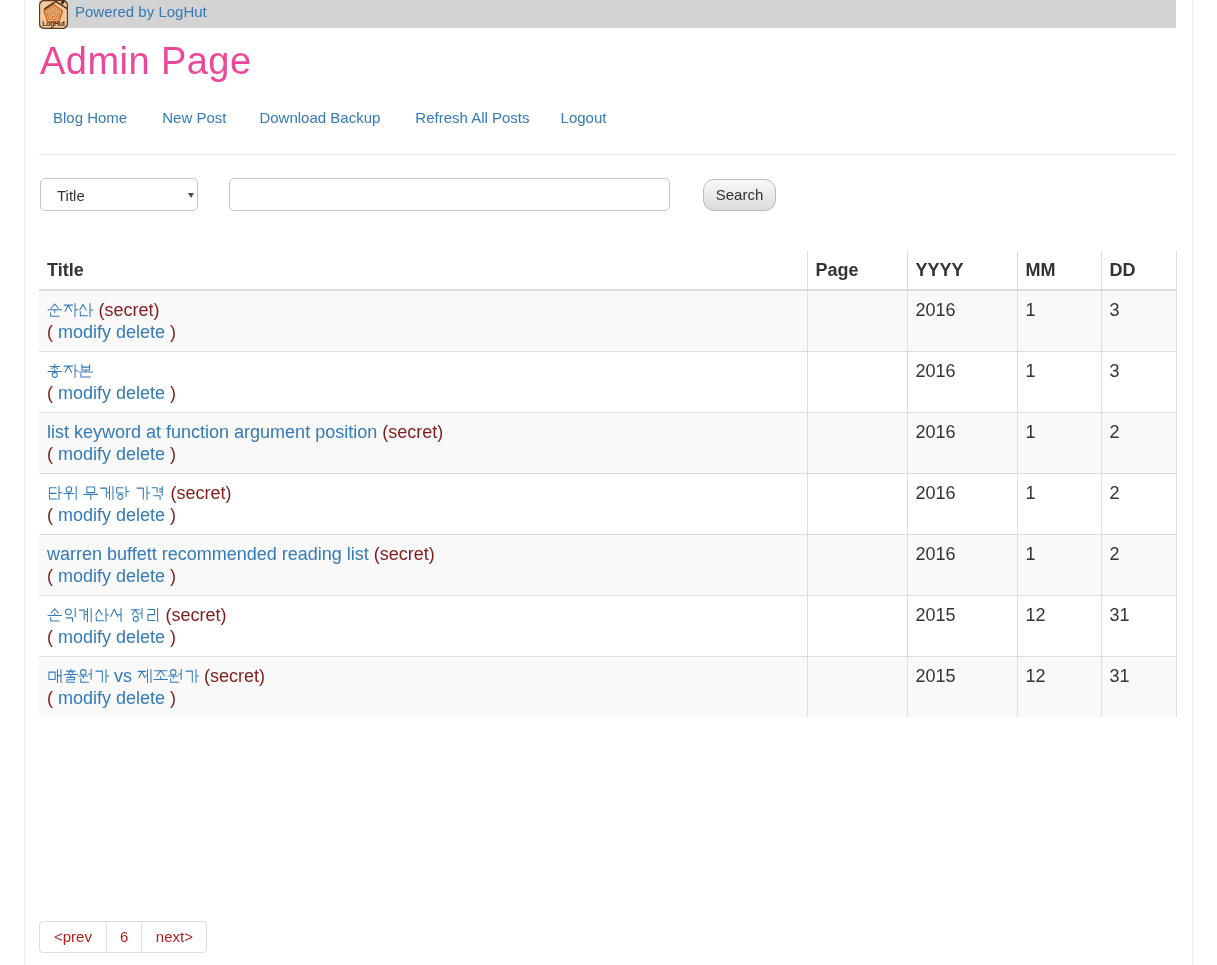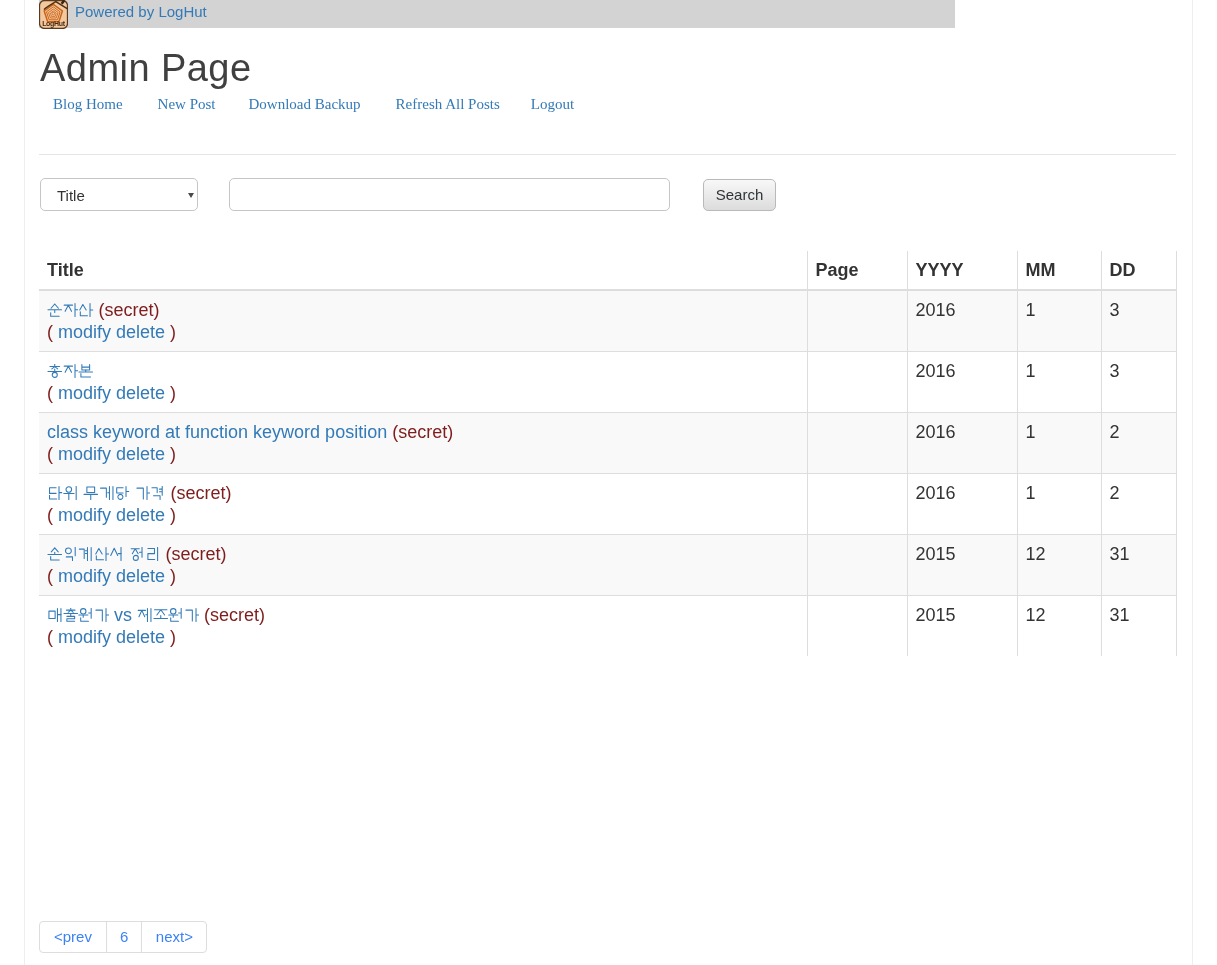--- a/index.html
+++ b/index.html
@@ -1,44 +1,44 @@
 <!DOCTYPE html>
 <html><head><meta charset="utf-8"><title>Admin Page</title>
 <style>
 * { margin:0; padding:0; box-sizing:content-box; }
 html,body { background:#fff; }
 body { font-family:"Liberation Sans", sans-serif; color:#333333; }
 .container { position:relative; width:1167px; margin:0 auto; height:965px;
   border-left:1px solid #eee; border-right:1px solid #eee; }
 a { color:#337ab7; text-decoration:none; }
-.topbar { position:absolute; left:14px; top:0; width:916px; height:28px; background:#d3d3d3; }
+.topbar { position:absolute; left:14px; top:0; width:1137px; height:28px; background:#d3d3d3; }
 .logo { position:absolute; left:0; top:0; }
 .topbar a { position:absolute; left:36px; top:3px; font-size:15px; }
-h1 { position:absolute; left:15px; top:49px; font-size:38px; line-height:38px; font-weight:400; color:#404040; letter-spacing:0.45px; }
-.nav { position:absolute; left:28px; top:97px; font-size:15px; line-height:15px; white-space:nowrap;font-family:Liberation Serif, serif; }
+h1 { position:absolute; left:15px; top:42px; font-size:38px; line-height:38px; font-weight:400; color:#ec4899; letter-spacing:0.45px; }
+.nav { position:absolute; left:28px; top:110px; font-size:15px; line-height:15px; white-space:nowrap; }
 .nav a.m1 { margin-right:35px; } .nav a.m2 { margin-right:33px; }
 .nav a.m3 { margin-right:35px; } .nav a.m4 { margin-right:31px; }
 .hr { position:absolute; left:14px; top:154px; width:1137px; border-top:1px solid #e5e5e5; }
 .sel { position:absolute; left:15px; top:178px; width:156px; height:31px; border:1px solid #c6c6c6; border-radius:5px; background:#fff; }
 .sel span { position:absolute; left:16px; top:8px; font-size:15px; color:#333; }
 .sel .arr { position:absolute; left:147px; top:14px; width:0; height:0; border-left:3.5px solid transparent; border-right:3.5px solid transparent; border-top:5px solid #4a4a4a; }
 .inp { position:absolute; left:204px; top:178px; width:439px; height:31px; border:1px solid #c6c6c6; border-radius:5px; background:#fff; }
-.btn { position:absolute; left:678px; top:179px; width:71px; height:30px; border:1px solid #b9b9b9; border-radius:5px;
+.btn { position:absolute; left:678px; top:179px; width:71px; height:30px; border:1px solid #b9b9b9; border-radius:11px;
   background:linear-gradient(#f8f8f8,#dcdcdc); font-size:15px; color:#2e3436; text-align:center; line-height:30px; }
 table { position:absolute; left:14px; top:251px; width:1137px; border-collapse:collapse; table-layout:fixed;
   font-size:18px; line-height:22px; color:#333333; }
 th, td { border-right:1px solid #ddd; padding:8px; text-align:left; vertical-align:top; font-weight:normal; }
 thead th { border-bottom:2px solid #ddd; font-weight:bold; }
 tbody td { border-top:1px solid #ddd; }
 tbody tr:nth-child(odd) { background:#f9f9f9; }
 .c { color:#7f1d1d; }
 .k { width:15.5px; height:14px; vertical-align:-1px; stroke:#337ab7; stroke-width:1.1; fill:none; stroke-linecap:round; stroke-linejoin:round; }
 .ks { }
 .pag { position:absolute; left:14px; top:921px; font-size:15px; white-space:nowrap; }
-.pag span { display:inline-block; border:1px solid #ddd; background:#fff; line-height:30px; height:30px; margin-right:-1px; vertical-align:top; color:#3b82f6; }
+.pag span { display:inline-block; border:1px solid #ddd; background:#fff; line-height:30px; height:30px; margin-right:-1px; vertical-align:top; color:#b91c1c; }
 .pag .p1 { border-radius:4px 0 0 4px; padding:0 14px; }
 .pag .p2 { padding:0 13px; }
 .pag .p3 { border-radius:0 4px 4px 0; padding:0 13.5px; }
 </style></head>
 <body>
 <svg width="0" height="0" style="position:absolute">
 <defs>
 <symbol id="k-sun" viewBox="0 0 16 14">
         <path d="M8 .8 L4.2 5.2 M8 .8 L11.8 5.2"></path>
         <path d="M1 6.8 L15 6.8 M8 6.8 L8 9.6"></path>
@@ -216,21 +216,21 @@
                 <use href="#k-ja"></use>
               </svg><svg class="k">
                 <use href="#k-bon"></use>
               </svg></a><br><span class="c">( </span><a href="#">modify</a> <a href="#">delete</a><span class="c"> )</span></td>
           <td></td>
           <td>2016</td>
           <td>1</td>
           <td>3</td>
         </tr>
 <tr>
-          <td><a href="#">class keyword at function keyword position</a> <span class="c">(secret)</span><br><span class="c">( </span><a href="#">modify</a> <a href="#">delete</a><span class="c"> )</span></td>
+          <td><a href="#">list keyword at function argument position</a> <span class="c">(secret)</span><br><span class="c">( </span><a href="#">modify</a> <a href="#">delete</a><span class="c"> )</span></td>
           <td></td>
           <td>2016</td>
           <td>1</td>
           <td>2</td>
         </tr>
 <tr>
           <td><a href="#" class="kw"><svg class="k">
                 <use href="#k-dan"></use>
               </svg><svg class="k">
                 <use href="#k-wi"></use>
@@ -238,20 +238,27 @@
                 <use href="#k-mu"></use>
               </svg><svg class="k">
                 <use href="#k-ge"></use>
               </svg><svg class="k">
                 <use href="#k-dang"></use>
               </svg><span class="ks"> </span><svg class="k">
                 <use href="#k-ga"></use>
               </svg><svg class="k">
                 <use href="#k-gyeok"></use>
               </svg></a> <span class="c">(secret)</span><br><span class="c">( </span><a href="#">modify</a> <a href="#">delete</a><span class="c"> )</span></td>
+          <td></td>
+          <td>2016</td>
+          <td>1</td>
+          <td>2</td>
+        </tr>
+<tr>
+          <td><a href="#">warren buffett recommended reading list</a> <span class="c">(secret)</span><br><span class="c">( </span><a href="#">modify</a> <a href="#">delete</a><span class="c"> )</span></td>
           <td></td>
           <td>2016</td>
           <td>1</td>
           <td>2</td>
         </tr>
 <tr>
           <td><a href="#" class="kw"><svg class="k">
                 <use href="#k-son"></use>
               </svg><svg class="k">
                 <use href="#k-ik"></use>

